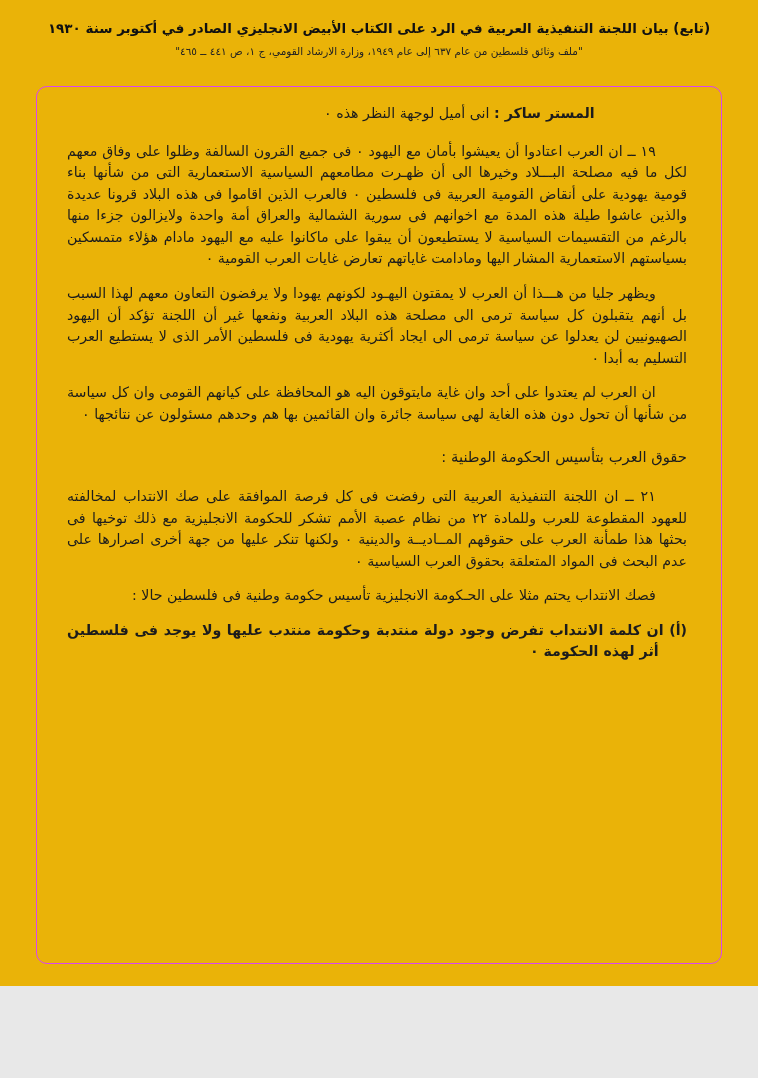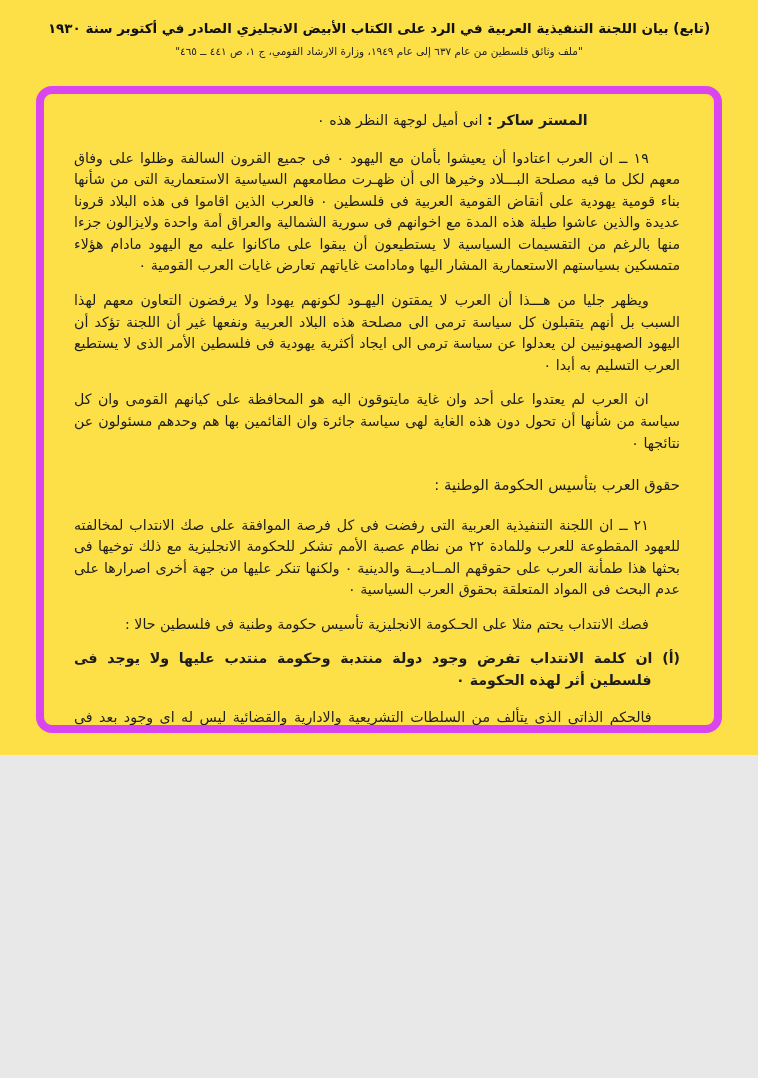--- a/index.html
+++ b/index.html
@@ -3,23 +3,23 @@
 <meta charset="utf-8">
 <style>
   html, body {
     margin: 0;
     padding: 0;
     background: #e8e8e8;
   }
   .page {
     position: relative;
     width: 758px;
-    height: 755px;
+    height: 986px;
     margin: 0 auto;
-    background: #fde047;
+    background: #eab308;
     overflow: hidden;
     font-family: "DejaVu Sans", sans-serif;
     color: #1c1c1c;
     direction: rtl;
   }
   .doc-header {
     padding-top: 18px;
     text-align: center;
   }
   .doc-title {
@@ -34,22 +34,22 @@
     font-size: 10.5px;
     color: #222;
     letter-spacing: 0;
   }
   .content-frame {
     position: absolute;
     top: 86px;
     left: 36px;
     right: 36px;
     bottom: 22px;
-    border: 8px solid #d946ef;
-    border-radius: 16px;
+    border: 1px solid #d946ef;
+    border-radius: 11px;
     padding: 16px 34px 10px 30px;
     box-sizing: border-box;
     overflow: hidden;
   }
   .content-frame p {
     margin: 0 0 13px 0;
     font-size: 14.2px;
     line-height: 1.52;
     text-align: justify;
   }
@@ -107,17 +107,16 @@
 
 
     <p class="para-body">٢١ ــ ان اللجنة التنفيذية العربية التى رفضت فى كل فرصة الموافقة على صك الانتداب لمخالفته للعهود المقطوعة للعرب وللمادة ٢٢ من نظام عصبة الأمم تشكر للحكومة الانجليزية مع ذلك توخيها فى بحثها هذا طمأنة العرب على حقوقهم المــاديــة والدينية ٠ ولكنها تنكر عليها من جهة أخرى اصرارها على عدم البحث فى المواد المتعلقة بحقوق العرب السياسية ٠</p>
 
     <p class="para-body">فصك الانتداب يحتم مثلا على الحـكومة الانجليزية تأسيس حكومة وطنية فى فلسطين حالا :</p>
 
     <p class="para-item">(أ) ان كلمة الانتداب تفرض وجود دولة منتدبة وحكومة منتدب عليها ولا يوجد فى فلسطين أثر لهذه الحكومة ٠</p>
 
 
 
-    <p class="para-sub">فالحكم الذاتى الذى يتألف من السلطات التشريعية والادارية والقضائية ليس له اى وجود بعد فى فلسطين</p>
 
   </div>
 
 </div>
 
 </body></html>

